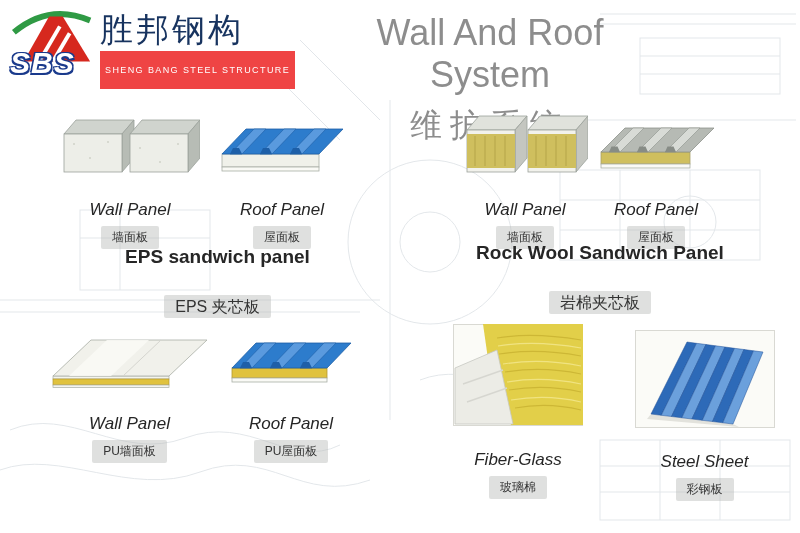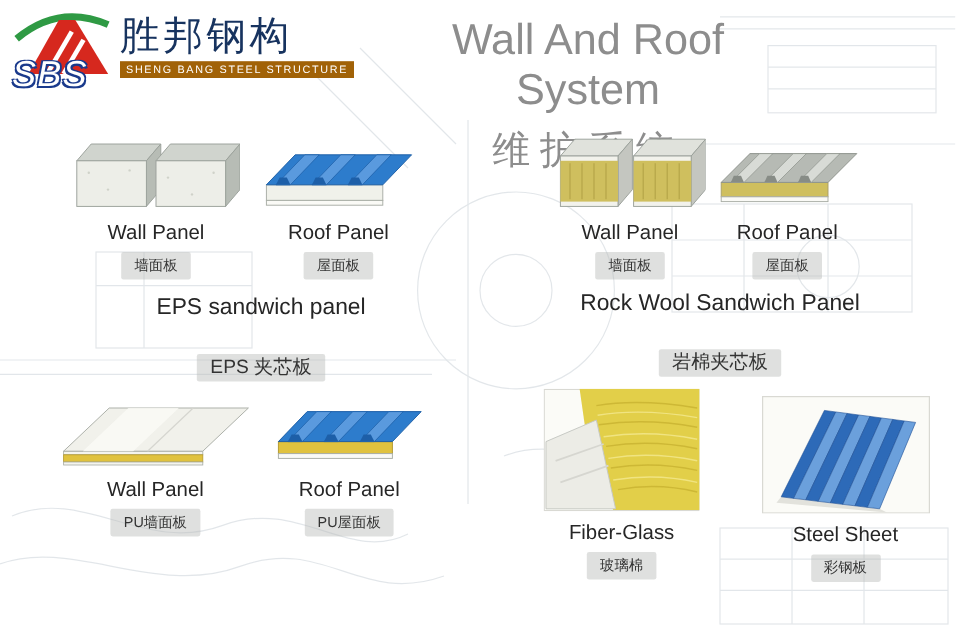--- a/index.html
+++ b/index.html
@@ -5,42 +5,42 @@
   * { margin:0; padding:0; box-sizing:border-box; }
   html,body { background:#ffffff; }
   body { font-family:"Liberation Sans","DejaVu Sans",sans-serif; }
   .page { position:relative; width:800px; height:533px; background:#ffffff; overflow:hidden; }
 
   .bg { position:absolute; left:0; top:0; width:800px; height:533px; opacity:.55; }
 
   
   .logo { position:absolute; left:8px; top:6px; display:flex; gap:4px; align-items:flex-start; }
   .logo-mark { position:relative; width:88px; height:74px; }
-  .sbs-text { position:absolute; left:2px; bottom:0px; font-size:30px; font-weight:normal; font-style:italic;
+  .sbs-text { position:absolute; left:2px; bottom:0px; font-size:30px; font-weight:bold; font-style:italic;
               letter-spacing:1px; color:#ffffff;
               text-shadow:-1.5px -1.5px 0 #1a3a8c, 1.5px -1.5px 0 #1a3a8c, -1.5px 1.5px 0 #1a3a8c, 1.5px 1.5px 0 #1a3a8c; }
   .logo-textcol { padding-top:6px; }
   .logo-cn { font-size:33px; line-height:36px; font-weight:normal; color:#17335f; letter-spacing:3px; }
-  .logo-en-bar { margin-top:3px; background:#a16207; color:#ffffff; font-size:9px; letter-spacing:1.4px;
-                 padding:2px 5px; text-align:center; white-space:nowrap; }
+  .logo-en-bar { margin-top:3px; background:#ef4444; color:#ffffff; font-size:9px; letter-spacing:1.4px;
+                 padding:14px 5px; text-align:center; white-space:nowrap; }
 
   
   .titles { position:absolute; left:320px; top:12px; width:340px; text-align:center; }
   .title-en { font-size:36px; color:#8d8d8d; }
   .title-cn { margin-top:8px; font-size:32px; color:#8d8d8d; letter-spacing:8px; }
 
   
   .col { position:absolute; text-align:center; }
   .imgbox { display:flex; align-items:flex-end; justify-content:center; }
-  .en-label { font-size:17px; color:#262626; margin-top:8px; }
+  .en-label { font-size:17px; color:#262626; margin-top:24px;font-style:italic; }
   .cn-chip { display:inline-block; margin-top:6px; background:rgba(184,187,184,.45); color:#333333;
              font-size:12px; line-height:21px; padding:1px 11px; border-radius:2px; }
 
   .caption { position:absolute; text-align:center; }
-  .caption-en { font-size:19px; color:#262626; }
+  .caption-en { font-size:19px; color:#262626;font-weight:bold; }
   .caption .cn-chip { font-size:16px;margin-top:27px; }
 
   svg { display:block; }
 </style>
 </head>
 <body>
 
 <div class="page">
 
   <svg class="bg" viewBox="0 0 800 533" stroke="#ccd3d9" fill="none" stroke-width="1">

